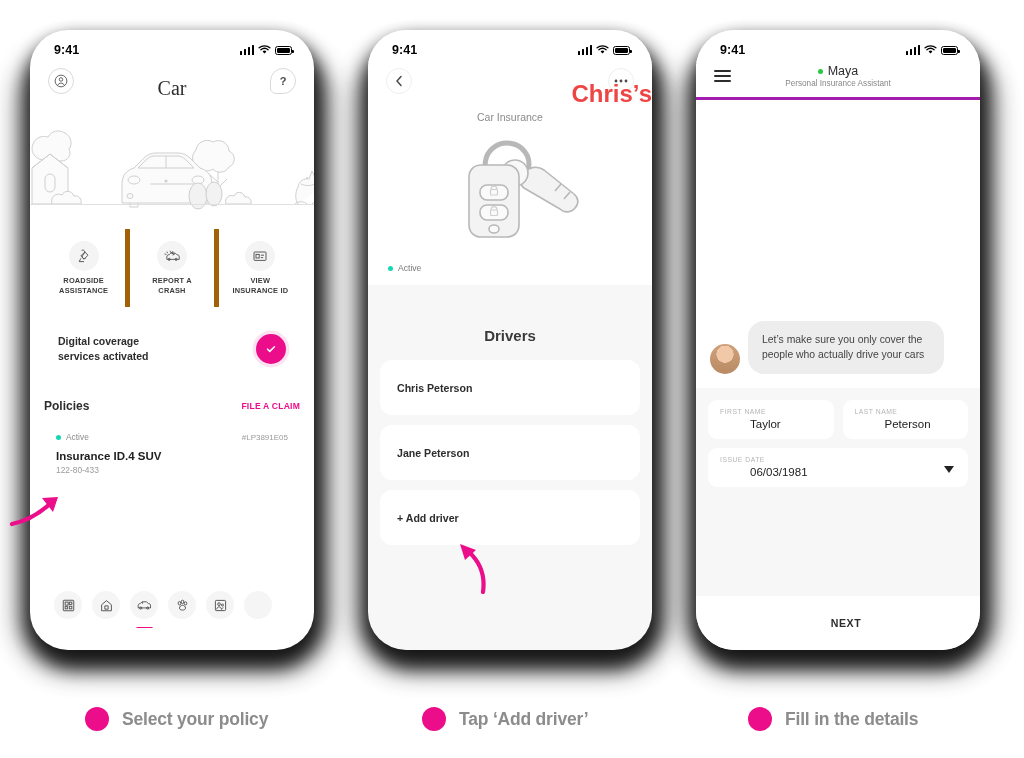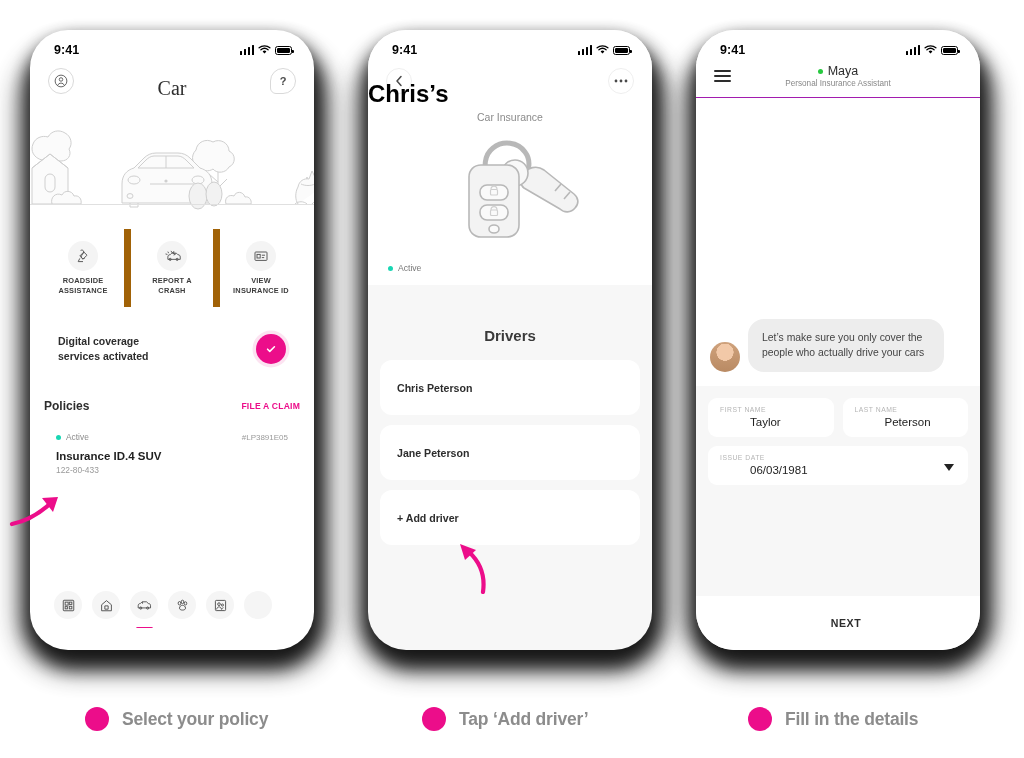--- a/index.html
+++ b/index.html
@@ -67,21 +67,21 @@
   .p1-title {
     text-align: center; font-family: "Liberation Serif", serif;
     font-size: 20px; color: #2d2d2d; margin-top: -17px;
   }
   .illus { width: 284px; height: 105px; margin-top: 8px; }
   .p1-actions {
     margin: 12px 12px 0; background:#fff; border-radius:12px;
     display: flex; height: 78px; overflow: hidden;
   }
   .act { flex:1; display:flex; flex-direction:column; align-items:center; justify-content:center; gap:5px; }
-  .act + .act { border-left: 7px solid #a16207; }
+  .act + .act { border-left: 5px solid #a16207; }
   .act-ic { width: 30px; height: 30px; border-radius: 50%; background: #f4f4f4;
             display:flex; align-items:center; justify-content:center; color:#555; }
   .act-lb { font-size: 7.4px; font-weight: bold; color: #3c3c3c; text-align: center;
             line-height: 1.35; letter-spacing: .2px; }
   .p1-digital {
     margin: 10px 12px 0; background:#fff; border-radius:12px; height: 64px;
     display:flex; align-items:center; justify-content:space-between; padding: 0 16px;
   }
   .dig-t { font-size: 10.5px; font-weight: bold; color:#2d2d2d; line-height:1.45; }
   .dig-chk { width: 30px; height: 30px; border-radius:50%; background:#ec0d8a;
@@ -103,34 +103,34 @@
     padding-left: 10px; overflow:hidden;
   }
   .nv { width:28px; height:28px; border-radius:50%; background:#f5f5f5;
         display:flex; align-items:center; justify-content:center; color:#4a4a4a;
         margin-right: 10px; flex:0 0 auto; position:relative; }
   .nv.active::after { content:""; position:absolute; bottom:-11px; left:6px; width:17px;
                       height:3px; border-radius:2px; background:#ec0d8a; }
 
   
   .p2-top { display:flex; align-items:center; justify-content:space-between; padding: 4px 18px 0; }
-  .p2-title { text-align:left; font-size:24px; font-weight:bold; color:#000000; margin-top:-14px; }
+  .p2-title { text-align:right; font-size:24px; font-weight:bold; color:#ef4444; margin-top:-14px; }
   .p2-sub { text-align:center; font-size:10.5px; color:#8b8b8b; margin-top:3px; }
   .p2-key { display:flex; justify-content:center; margin-top: 2px; }
   .p2-active { padding: 10px 0 12px 20px; display:flex; align-items:center; gap:5px;
                font-size:8.6px; color:#777; background:#fff; }
   .p2-drivers-h { text-align:center; font-size:15px; font-weight:bold; color:#3a3a3a;
                   padding: 42px 0 16px; }
   .drv { margin: 0 12px 10px; background:#fff; border-radius:12px; height:55px;
          display:flex; align-items:center; padding: 0 17px;
          font-size:10.6px; font-weight:bold; color:#2d2d2d; }
   .drv-add { color:#2d2d2d; }
 
   
-  .p3-hd { display:flex; align-items:center; padding: 0 18px 9px; border-bottom:1px solid #a21caf; background:#fff; }
+  .p3-hd { display:flex; align-items:center; padding: 0 18px 9px; border-bottom:3px solid #a21caf; background:#fff; }
   .ham { width:17px; display:flex; flex-direction:column; gap:3.5px; }
   .ham i { height:1.6px; background:#2d2d2d; border-radius:1px; display:block; }
   .p3-hdc { flex:1; text-align:center; margin-left:-17px; }
   .p3-name { font-size:12.5px; color:#2d2d2d; }
   .p3-name .gdot { display:inline-block; width:5px; height:5px; border-radius:50%;
                    background:#27c93f; vertical-align:middle; margin-right:5px; }
   .p3-role { font-size:8.2px; color:#888; margin-top:1px; }
   .p3-chat { background:#fff; height: 288px; position:relative; }
   .msg-row { position:absolute; left:14px; right:18px; bottom:14px; display:flex; align-items:flex-end; gap:8px; }
   .avatar { width:30px; height:30px; border-radius:50%; flex:0 0 auto; overflow:hidden;

